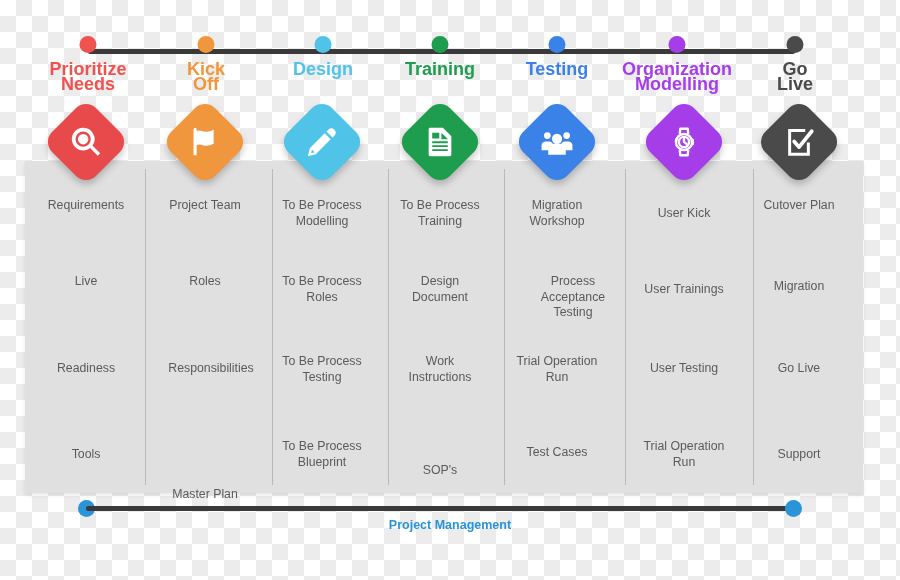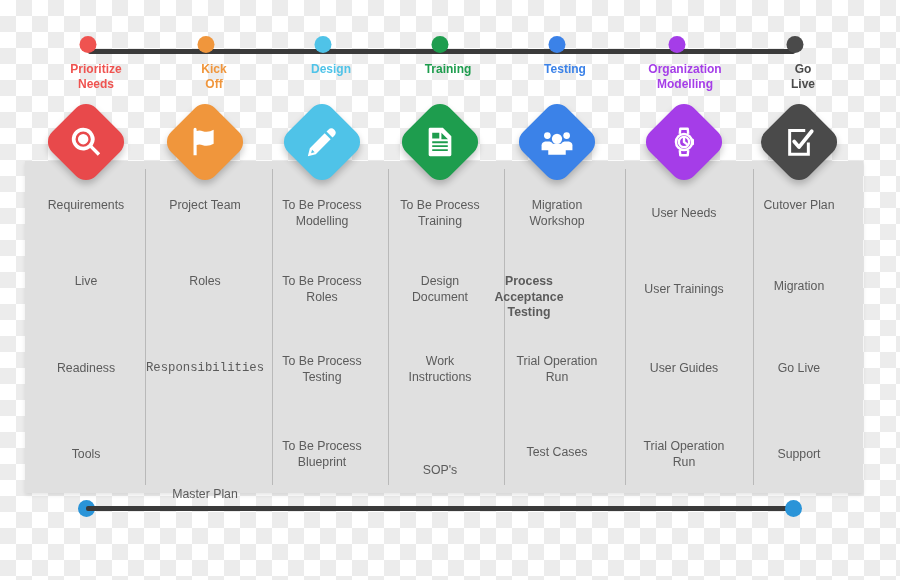--- a/index.html
+++ b/index.html
@@ -43,25 +43,24 @@
     left: 50%; top: 0;
     transform: translateX(-50%);
     width: 17px; height: 17px;
     border-radius: 50%;
   }
   .tl-label {
     position: absolute;
     left: 50%; top: 26px;
     transform: translateX(-50%);
     white-space: nowrap;
-    font-size: 12px;
+    font-size: 18px;
     font-weight: bold;
     line-height: 15px;
     text-align: center;
-    margin-left: 8px;
   }
 
   
   #panel {
     position: absolute;
     left: 25px; top: 161px;
     width: 838px; height: 332px;
     background: #e0e0e0;
     box-shadow: 0 2px 4px rgba(0,0,0,0.10);
   }
@@ -234,55 +233,56 @@
         </svg>
       </div>
     </div>
   <div id="cells">
       <div class="cell" style="left: 24px; width: 124px; top: 198px;">Requirements</div>
       <div class="cell" style="left: 24px; width: 124px; top: 274px;">Live</div>
       <div class="cell" style="left: 24px; width: 124px; top: 361px;">Readiness</div>
       <div class="cell" style="left: 24px; width: 124px; top: 447px;">Tools</div>
       <div class="cell" style="left: 143px; width: 124px; top: 198px;">Project Team</div>
       <div class="cell" style="left: 143px; width: 124px; top: 274px;">Roles</div>
-      <div class="cell" style="left: 143px; width: 124px; top: 361px; font-family: Liberation Mono, monospace;">Responsibilities</div>
+      <div class="cell" style="left: 149px; width: 124px; top: 361px;">Responsibilities</div>
       <div class="cell" style="left: 143px; width: 124px; top: 447px; margin-top: 40px;">Master Plan</div>
       <div class="cell" style="left: 260px; width: 124px; top: 198px;">To Be Process
 Modelling</div>
       <div class="cell" style="left: 260px; width: 124px; top: 274px;">To Be Process
 Roles</div>
       <div class="cell" style="left: 260px; width: 124px; top: 354px;">To Be Process
 Testing</div>
       <div class="cell" style="left: 260px; width: 124px; top: 439px;">To Be Process
 Blueprint</div>
       <div class="cell" style="left: 378px; width: 124px; top: 198px;">To Be Process
 Training</div>
       <div class="cell" style="left: 378px; width: 124px; top: 274px;">Design
 Document</div>
       <div class="cell" style="left: 378px; width: 124px; top: 354px;">Work
 Instructions</div>
       <div class="cell" style="left: 378px; width: 124px; top: 463px;">SOP's</div>
       <div class="cell" style="left: 495px; width: 124px; top: 198px;">Migration
 Workshop</div>
-      <div class="cell" style="left: 467px; width: 124px; top: 274px; font-weight: bold;">Process
+      <div class="cell" style="left: 511px; width: 124px; top: 274px;">Process
 Acceptance
 Testing</div>
       <div class="cell" style="left: 495px; width: 124px; top: 354px;">Trial Operation
 Run</div>
       <div class="cell" style="left: 495px; width: 124px; top: 445px;">Test Cases</div>
-      <div class="cell" style="left: 622px; width: 124px; top: 206px;">User Needs</div>
+      <div class="cell" style="left: 622px; width: 124px; top: 206px;">User Kick</div>
       <div class="cell" style="left: 622px; width: 124px; top: 282px;">User Trainings</div>
-      <div class="cell" style="left: 622px; width: 124px; top: 361px;">User Guides</div>
+      <div class="cell" style="left: 622px; width: 124px; top: 361px;">User Testing</div>
       <div class="cell" style="left: 622px; width: 124px; top: 439px;">Trial Operation
 Run</div>
       <div class="cell" style="left: 737px; width: 124px; top: 198px;">Cutover Plan</div>
       <div class="cell" style="left: 737px; width: 124px; top: 279px;">Migration</div>
       <div class="cell" style="left: 737px; width: 124px; top: 361px;">Go Live</div>
       <div class="cell" style="left: 737px; width: 124px; top: 447px;">Support</div>
     </div>
 
   <div id="bottom-bar">
     <div id="bb-dot-left" class="bb-dot" style="background: rgb(42, 148, 216);"></div>
     <div id="bottom-rail"></div>
     <div id="bb-dot-right" class="bb-dot" style="background: rgb(42, 148, 216);"></div>
+    <div id="bottom-label" style="color: rgb(42, 148, 216);">Project Management</div>
   </div>
 
 </div>
 
 </body></html>

